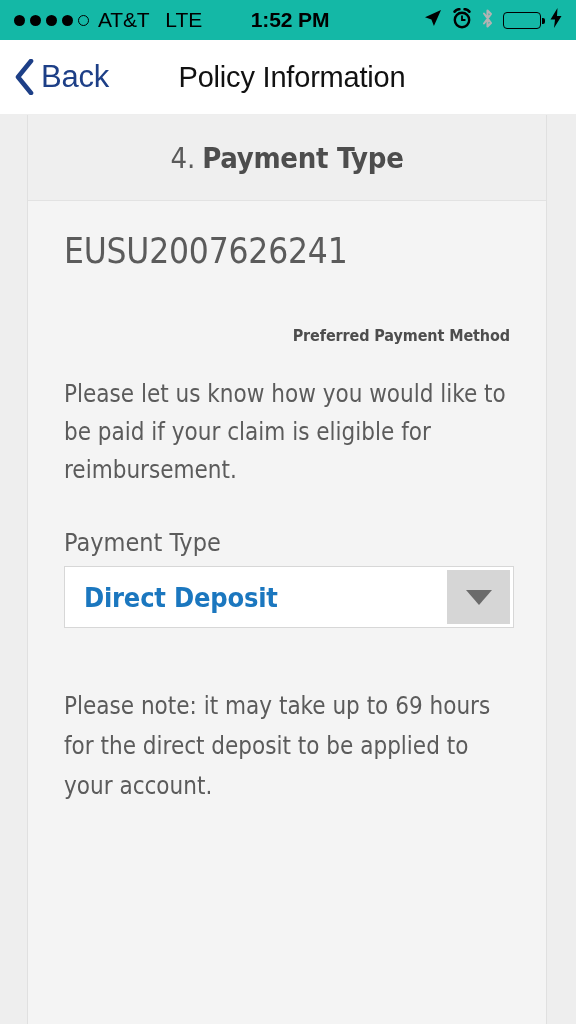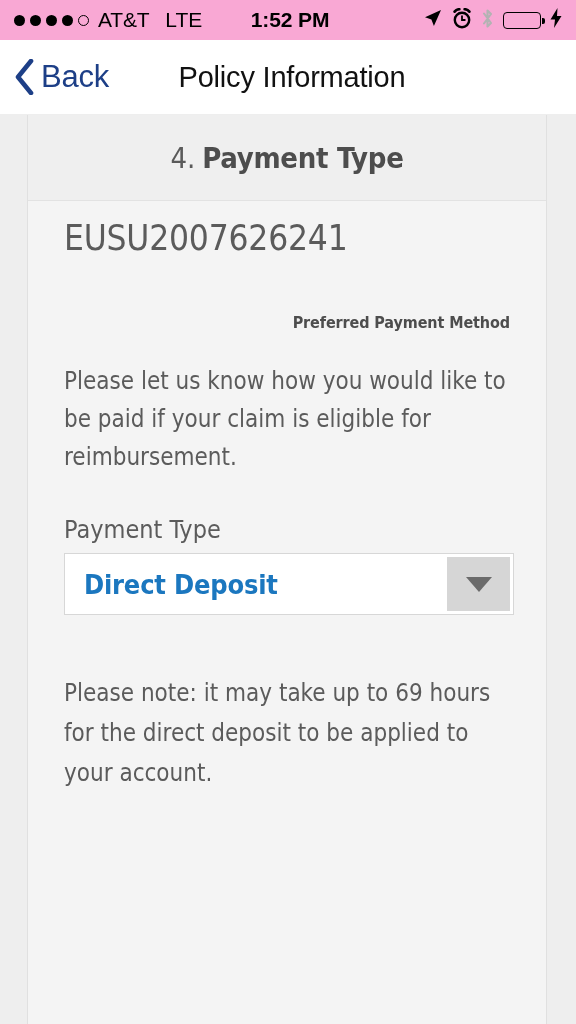--- a/index.html
+++ b/index.html
@@ -11,21 +11,21 @@
     height: 1024px;
     background: #ffffff;
     font-family: "DejaVu Sans", "Liberation Sans", sans-serif;
     overflow: hidden;
     position: relative;
   }
 
   
   .statusbar {
     height: 40px;
-    background: #f9a8d4;
+    background: #14b8a6;
     display: flex;
     align-items: center;
     position: relative;
     padding: 0 14px;
     box-sizing: border-box;
   }
   .sb-left {
     display: flex;
     align-items: center;
     gap: 9px;
@@ -191,21 +191,21 @@
     color: #5b5b5b;
     font-family: "DejaVu Sans Condensed", "Liberation Sans Narrow", "Liberation Sans", sans-serif;
     margin-top: 97px;
     letter-spacing: -0.2px;
     line-height: 1.0;
   }
   .policy-number {
     font-size: 35px;
     color: #5b5b5b;
     font-family: "DejaVu Sans Condensed", "Liberation Sans Narrow", "Liberation Sans", sans-serif;
-    margin-top: 20px;
+    margin-top: 33px;
     letter-spacing: -0.2px;
     line-height: 1.0;
   }
   .section-heading {
     font-size: 16px;
     font-weight: bold;
     color: #4d4d4d;
     font-family: "DejaVu Sans Condensed", "Liberation Sans Narrow", "Liberation Sans", sans-serif;
     margin-top: 57px;
     letter-spacing: -0.1px;

